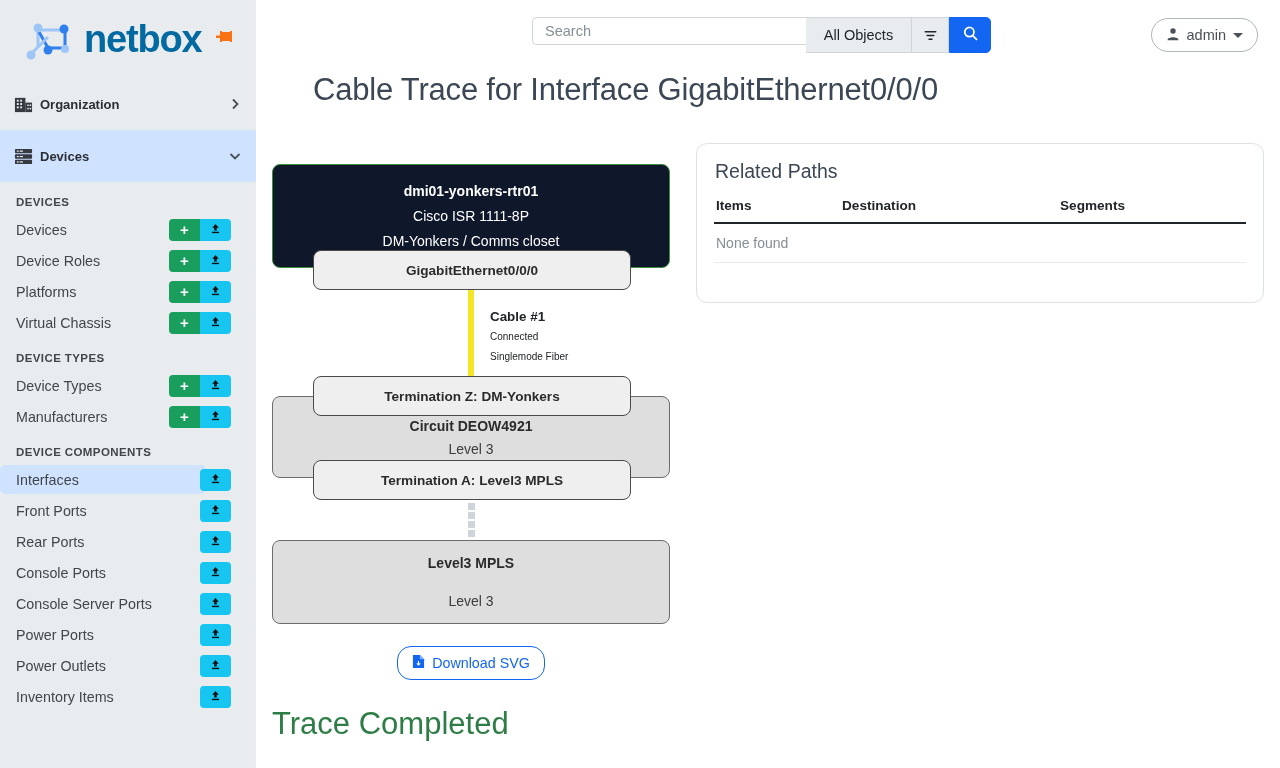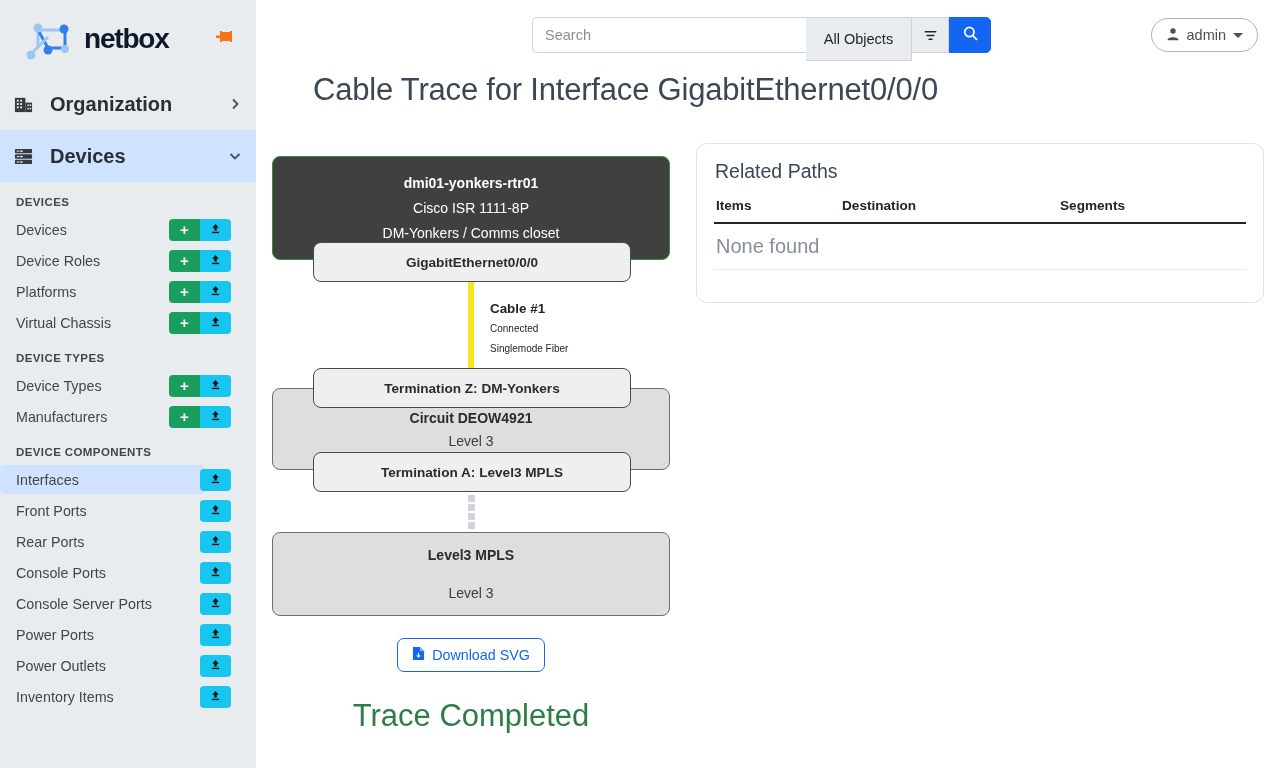--- a/index.html
+++ b/index.html
@@ -20,39 +20,39 @@
     overflow: hidden;
   }
   #brand {
     height: 78px;
     display: flex; align-items: center;
     padding: 0 16px 0 26px;
     position: relative;
   }
   #logo-mark { width: 52px; height: 44px; flex: none; }
   #logo-word {
-    font-size: 28px; font-weight: 700; color: #0f172a;
+    font-size: 38px; font-weight: 700; color: #0369a1;
     letter-spacing: -1.2px; margin-left: 6px; line-height: 1;
   }
   #pin-icon {
     position: absolute; right: 20px; top: 28px;
     width: 20px; height: 18px;
   }
 
   .nav-group {
     display: flex; align-items: center;
     height: 52px; padding: 0 14px 0 14px;
     cursor: pointer;
   }
   .nav-group.collapsed { background: #e9ecef; }
   .nav-group.expanded { background: #cfe2ff; }
   .nav-group .gicon { width: 26px; flex: none; display:flex; align-items:center; }
   .nav-group .glabel {
-    font-size: 20px; font-weight: 700; color: #2b2f33;
-    margin-left: 10px; flex: 1;
+    font-size: 13px; font-weight: 700; color: #2b2f33;
+    margin-left: 0; flex: 1;
   }
   .chev { width: 14px; height: 14px; color: #495057; flex: none; }
 
   .sect-head {
     font-size: 11.5px; font-weight: 700; letter-spacing: .4px;
     color: #41464b; padding: 14px 0 6px 16px; text-transform: uppercase;
   }
   .nav-row {
     display: flex; align-items: center;
     height: 31px; margin: 0 0 0 0; position: relative;
@@ -78,29 +78,29 @@
   
   #topbar {
     position: absolute; left: 256px; top: 0;
     width: 1024px; height: 70px; background: #fff;
   }
   #searchwrap {
     position: absolute; left: 276px; top: 17px;
     display: flex; height: 36px;
   }
   #search-input {
-    width: 274px; height: 36px;
+    width: 274px; height: 28px;
     border: 1px solid #ced4da; border-right: none;
     border-radius: 5px 0 0 5px;
     padding: 0 12px; font-size: 14.5px; outline: none;
     color: #212529; background: #fff;
   }
   #search-input::placeholder { color: #868e96; }
   #objsel {
-    height: 44px; min-width: 106px;
+    height: 36px; min-width: 106px;
     background: #e9ecef; border: 1px solid #ced4da; border-left: none;
     display: flex; align-items: center; justify-content: center;
     font-size: 14.5px; color: #212529; cursor: pointer; padding: 0 10px;
   }
   #filterbtn {
     height: 36px; width: 37px;
     background: #e9ecef; border: 1px solid #ced4da; border-left: none;
     display: flex; align-items: center; justify-content: center; cursor: pointer;
   }
   #searchbtn {
@@ -126,22 +126,23 @@
   }
 
   
   #trace { position: absolute; left: 272px; top: 156px; width: 400px; }
   .node {
     width: 398px; border-radius: 8px;
     display: flex; flex-direction: column; align-items: center;
     justify-content: center; text-align: center;
   }
   .node-device {
-    height: 104px; background: #404040; border: 1px solid #3e8b40;
+    height: 104px; background: #0f172a; border: 1px solid #3e8b40;
     color: #fff;
+    margin-top: 8px;
   }
   .node-device .t1 { font-size: 14px; font-weight: 700; margin-bottom: 9px;}
   .node-device .t2 { font-size: 14px; font-weight: 400; margin-bottom: 9px;}
   .node-device .t3 { font-size: 14px; font-weight: 400; }
 
   .term-box {
     width: 318px; height: 40px; background: #efefef;
     border: 1px solid #4a4a4a; border-radius: 8px;
     display: flex; align-items: center; justify-content: center;
     font-size: 13.6px; font-weight: 700; color: #2b2b2b;
@@ -182,41 +183,41 @@
     border-radius: 8px; width: 398px;
     display:flex; flex-direction:column; align-items:center; justify-content:center;
   }
   .node-provider .t1 { font-size: 14px; font-weight: 700; color: #2b2b2b; margin-bottom: 22px;}
   .node-provider .t2 { font-size: 14px; color: #3d3d3d; }
 
   #dl-wrap { width: 398px; display: flex; justify-content: center; margin-top: 22px; }
   #dl-btn {
     display: inline-flex; align-items: center; gap: 7px;
     border: 1px solid #1266f1; color: #1266f1; background: #fff;
-    border-radius: 7px; padding: 7px 14px; font-size: 14.3px; cursor: pointer;
+    border-radius: 14px; padding: 7px 14px; font-size: 14.3px; cursor: pointer;
   }
   #trace-done {
-    width: 398px; text-align: center; margin-top: 26px;
+    width: 398px; margin-top: 26px;
     font-size: 31px; color: #2e7d46; font-weight: 400;
   }
 
   
   #card {
     position: absolute; left: 696px; top: 143px;
     width: 568px; height: 160px;
     background: #fff; border: 1px solid #dee2e6; border-radius: 11px;
   }
   #card-title { font-size: 19.5px; color: #3b4754; padding: 16px 18px 0 18px; font-weight: 400; }
   #tbl { width: 532px; margin: 15px auto 0 auto; border-collapse: collapse; }
   #tbl th {
     text-align: left; font-size: 13.6px; font-weight: 700; color: #212529;
     padding: 0 0 9px 2px; border-bottom: 2px solid #212529;
   }
   #tbl td {
-    font-size: 20px; color: #868e96; padding: 11px 0 11px 2px;
+    font-size: 14px; color: #868e96; padding: 11px 0 11px 2px;
     border-bottom: 1px solid #e9ecef;
   }
 </style>
 </head>
 <body>
 
 <div id="sidebar">
 
   <div id="brand">
     <span id="logo-mark">

